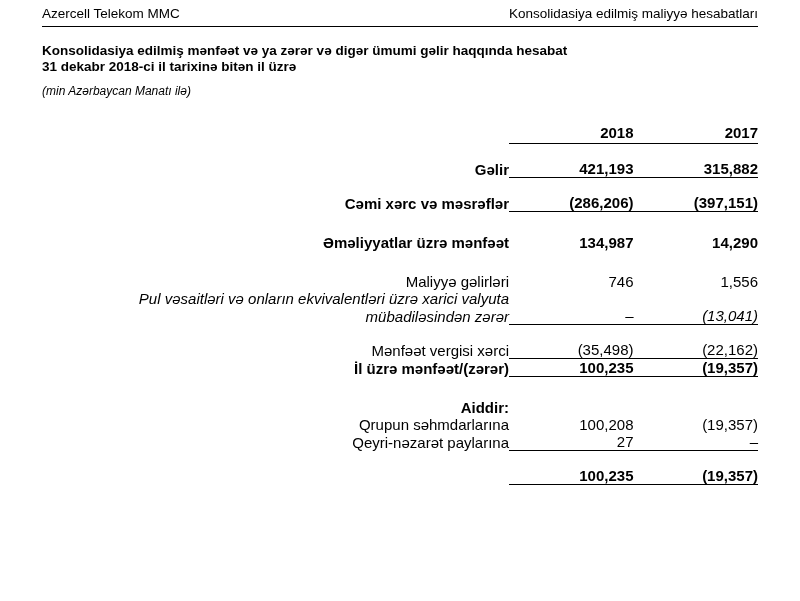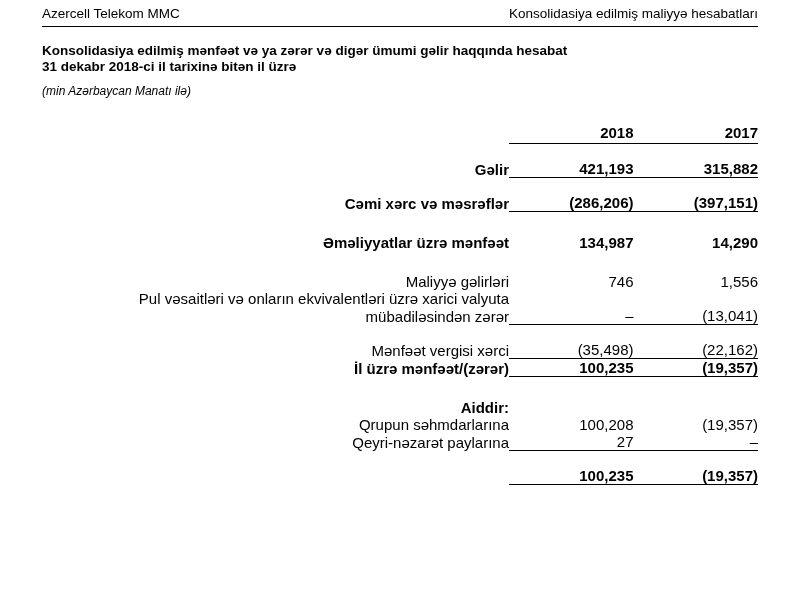--- a/index.html
+++ b/index.html
@@ -69,21 +69,21 @@
     text-align: right;
     padding-right: 8px;
     white-space: nowrap;
   }
   .b { font-weight: bold; }
   .rowspace-lg td { height: 16px; line-height: 16px; font-size: 1px; }
   .rowspace-xl td { height: 22px; line-height: 22px; font-size: 1px; }
   .rule-bot td.num { border-bottom: 1.1px solid #000; }
   .hdr-rule td.num { border-bottom: 1.1px solid #000; padding-bottom: 2px; }
   .small-ind { padding-left: 8px; }
-  .tight td { line-height: 15px; }
+  .tight td { line-height: 15px; font-style: italic; }
 </style>
 </head>
 <body>
 
 <div class="page">
 
   <div class="doc-header">
     <div class="left">Azercell Telekom MMC</div>
     <div class="right">Konsolidasiya edilmiş maliyyə hesabatları</div>
   </div>

